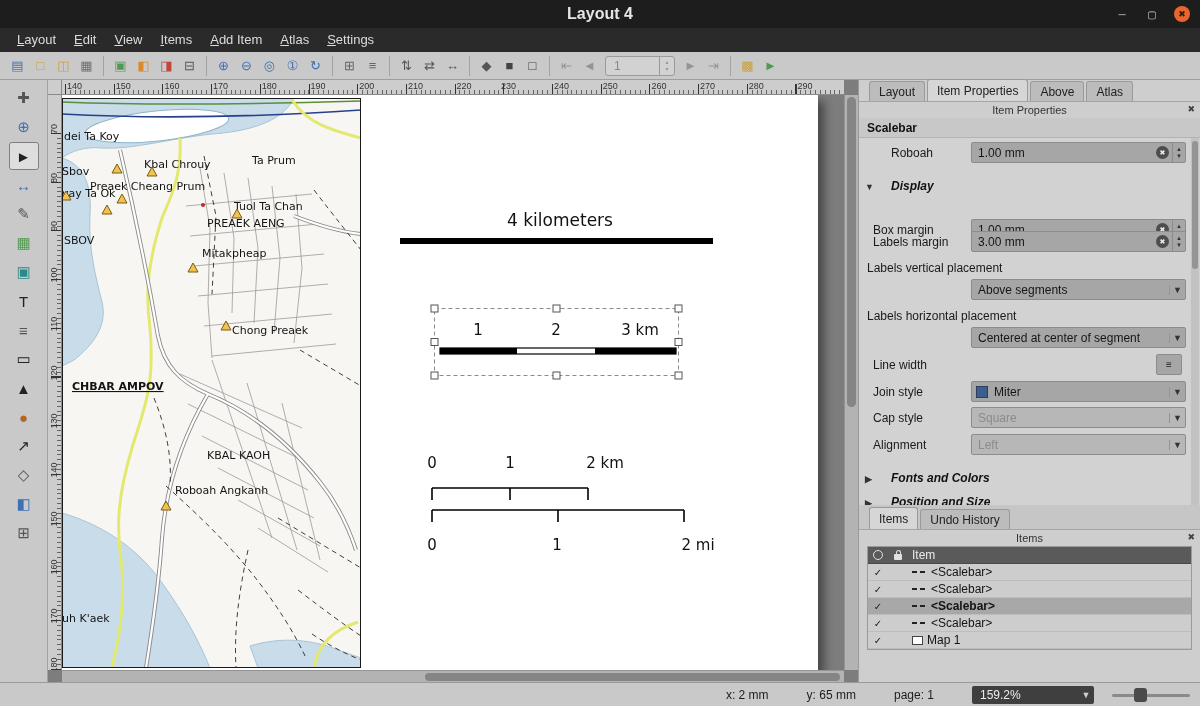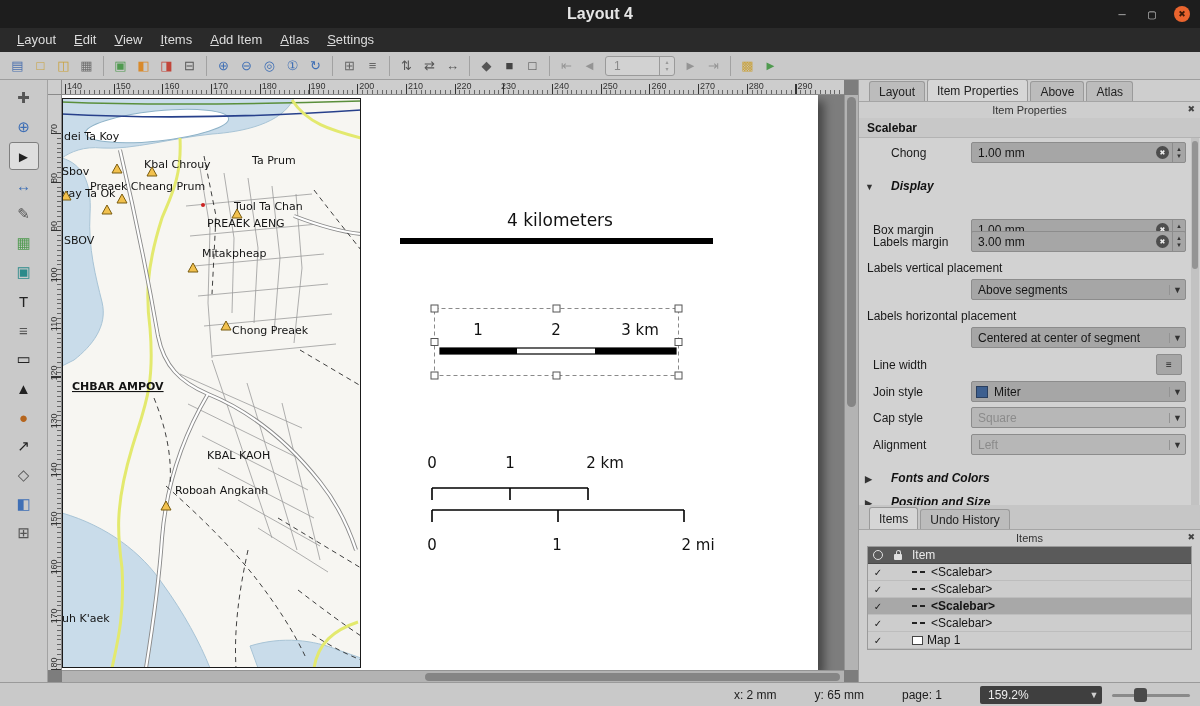--- a/index.html
+++ b/index.html
@@ -110,21 +110,21 @@
   .lockico { width:8px; height:6px; background:#e0e0e0; border-radius:1px; position:relative; margin-top:3px; }
   .lockico::before { content:''; position:absolute; top:-4px; left:1.5px; width:3px; height:4px; border:1px solid #e0e0e0; border-bottom:none; border-radius:3px 3px 0 0; }
   .sb-ico { width:15px; height:8px; position:relative; margin-left:4px; }
   .sb-ico::before { content:''; position:absolute; left:0; top:3px; width:14px; height:2px;
     background:linear-gradient(90deg,#222 0 5px,transparent 5px 8px,#222 8px 13px,transparent 13px); }
   .map-ico { width:11px; height:9px; border:1px solid #444; background:#fff; margin-left:4px; }
 
   
   .statusbar { position:absolute; left:0; right:0; bottom:0; height:24px; background:#c9c9c9; border-top:1px solid #9a9a9a; display:flex; align-items:center; justify-content:flex-end; color:#1d1d1d; }
   .sb-text { margin-right:38px; }
-  .zoom-combo { width:122px; height:18px; background:#3f3f3f; color:#ececec; border-radius:2px; display:flex; align-items:center; margin-right:10px; }
+  .zoom-combo { width:122px; height:18px; background:#3f3f3f; color:#ececec; border-radius:2px; display:flex; align-items:center; margin-right:18px; }
   .zoom-combo .zv { flex:1; padding-left:8px; }
   .zoom-combo .za { width:16px; text-align:center; font-size:9px; color:#cfcfcf; }
   .slider { width:78px; height:18px; position:relative; margin-right:10px; }
   .slider .track { position:absolute; left:0; right:0; top:8px; height:3px; background:#8a8a8a; border-radius:2px; }
   .slider .handle { position:absolute; left:22px; top:2px; width:13px; height:14px; background:#4a4a4a; border-radius:3px; }
 </style>
 </head>
 <body>
 
 <div class="window">
@@ -365,21 +365,21 @@
           <div class="ptab">Above</div>
           <div class="ptab">Atlas</div>
         </div>
       <div class="rp-title">Item Properties</div>
       <span class="rp-close">✖</span>
       <div class="rp-itemtype">Scalebar</div>
 
       <div class="rp-content">
 
         <div class="prow" style="top:4px">
-          <span class="plabel" style="left:32px">Chong</span>
+          <span class="plabel" style="left:32px">Roboah</span>
           <div class="w">
               <div class="spin">
             <span class="spinval">1.00 mm</span>
             <span class="clearbtn">✖</span>
             <span class="spinarrows">
                   <i>▲</i>
                   <i>▼</i>
                 </span>
           </div>
             </div>

